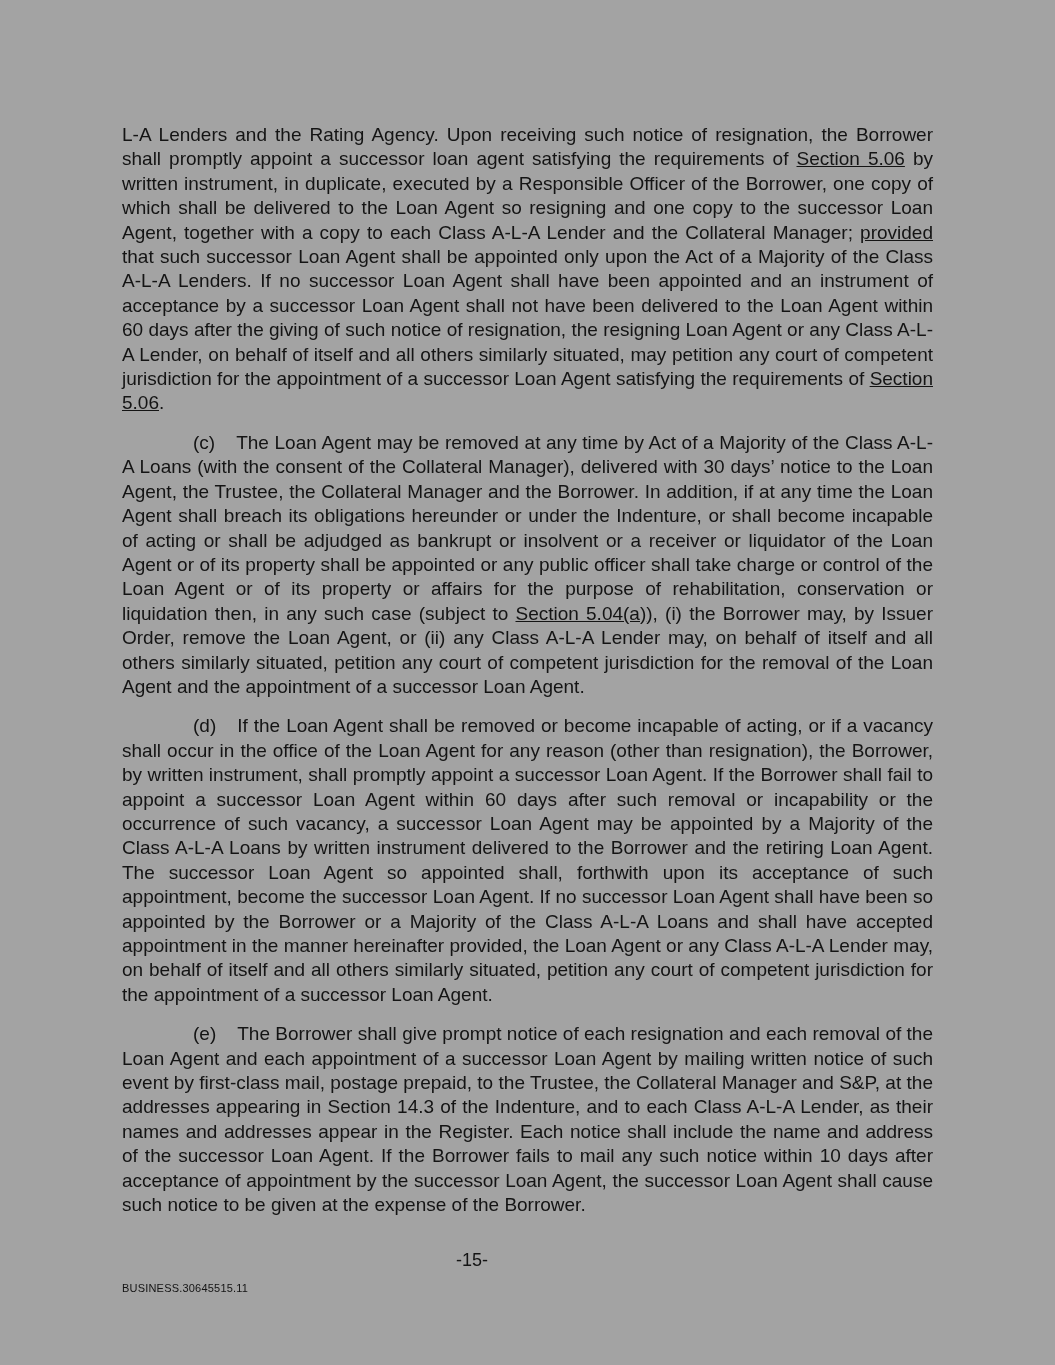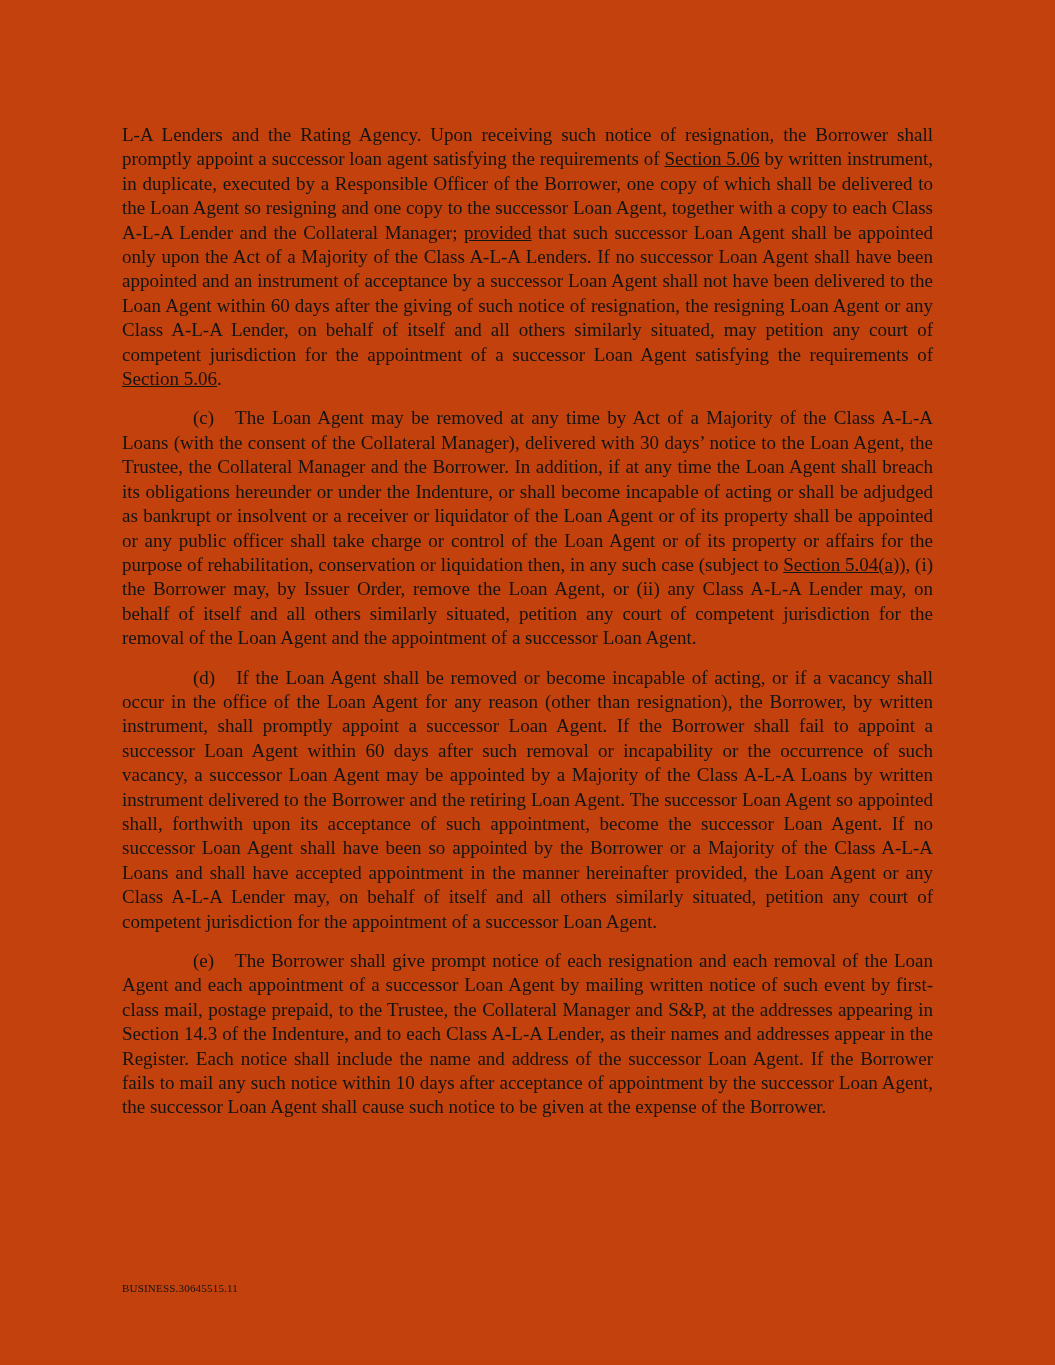--- a/index.html
+++ b/index.html
@@ -4,22 +4,22 @@
 <style>
   html, body {
     margin: 0;
     padding: 0;
     background: #ffffff;
   }
   .page {
     position: relative;
     width: 1055px;
     height: 1365px;
-    background: #c2410c;
-    font-family: Liberation Serif, serif;
+    background: #a3a3a3;
+    font-family: Liberation Sans, sans-serif;
     color: #141414;
     overflow: hidden;
   }
   .content {
     position: absolute;
     left: 122px;
     top: 123px;
     width: 811px;
     font-size: 19px;
     line-height: 24.4px;
@@ -66,15 +66,16 @@
     <p class="para"><span>L-A Lenders and the Rating Agency. Upon receiving such notice of resignation, the Borrower shall promptly appoint a successor loan agent satisfying the requirements of </span><span class="u">Section 5.06</span><span> by written instrument, in duplicate, executed by a Responsible Officer of the Borrower, one copy of which shall be delivered to the Loan Agent so resigning and one copy to the successor Loan Agent, together with a copy to each Class A-L-A Lender and the Collateral Manager; </span><span class="u">provided</span><span> that such successor Loan Agent shall be appointed only upon the Act of a Majority of the Class A-L-A Lenders. If no successor Loan Agent shall have been appointed and an instrument of acceptance by a successor Loan Agent shall not have been delivered to the Loan Agent within 60 days after the giving of such notice of resignation, the resigning Loan Agent or any Class A-L-A Lender, on behalf of itself and all others similarly situated, may petition any court of competent jurisdiction for the appointment of a successor Loan Agent satisfying the requirements of </span><span class="u">Section 5.06</span><span>.</span></p>
 
     <p class="para labeled"><span class="para-label">(c)</span><span class="tab"></span><span><span>The Loan Agent may be removed at any time by Act of a Majority of the Class A-L-A Loans (with the consent of the Collateral Manager), delivered with 30 days’ notice to the Loan Agent, the Trustee, the Collateral Manager and the Borrower. In addition, if at any time the Loan Agent shall breach its obligations hereunder or under the Indenture, or shall become incapable of acting or shall be adjudged as bankrupt or insolvent or a receiver or liquidator of the Loan Agent or of its property shall be appointed or any public officer shall take charge or control of the Loan Agent or of its property or affairs for the purpose of rehabilitation, conservation or liquidation then, in any such case (subject to </span><span class="u">Section 5.04(a)</span><span>), (i) the Borrower may, by Issuer Order, remove the Loan Agent, or (ii) any Class A-L-A Lender may, on behalf of itself and all others similarly situated, petition any court of competent jurisdiction for the removal of the Loan Agent and the appointment of a successor Loan Agent.</span></span></p>
 
     <p class="para labeled"><span class="para-label">(d)</span><span class="tab"></span><span><span>If the Loan Agent shall be removed or become incapable of acting, or if a vacancy shall occur in the office of the Loan Agent for any reason (other than resignation), the Borrower, by written instrument, shall promptly appoint a successor Loan Agent. If the Borrower shall fail to appoint a successor Loan Agent within 60 days after such removal or incapability or the occurrence of such vacancy, a successor Loan Agent may be appointed by a Majority of the Class A-L-A Loans by written instrument delivered to the Borrower and the retiring Loan Agent. The successor Loan Agent so appointed shall, forthwith upon its acceptance of such appointment, become the successor Loan Agent. If no successor Loan Agent shall have been so appointed by the Borrower or a Majority of the Class A-L-A Loans and shall have accepted appointment in the manner hereinafter provided, the Loan Agent or any Class A-L-A Lender may, on behalf of itself and all others similarly situated, petition any court of competent jurisdiction for the appointment of a successor Loan Agent.</span></span></p>
 
     <p class="para labeled"><span class="para-label">(e)</span><span class="tab"></span><span><span>The Borrower shall give prompt notice of each resignation and each removal of the Loan Agent and each appointment of a successor Loan Agent by mailing written notice of such event by first-class mail, postage prepaid, to the Trustee, the Collateral Manager and S&amp;P, at the addresses appearing in Section 14.3 of the Indenture, and to each Class A-L-A Lender, as their names and addresses appear in the Register. Each notice shall include the name and address of the successor Loan Agent. If the Borrower fails to mail any such notice within 10 days after acceptance of appointment by the successor Loan Agent, the successor Loan Agent shall cause such notice to be given at the expense of the Borrower.</span></span></p>
 
   </div>
 
+  <div class="page-number">-15-</div>
 
   <div class="doc-id">BUSINESS.30645515.11</div>
 </div>
 
 </body></html>

